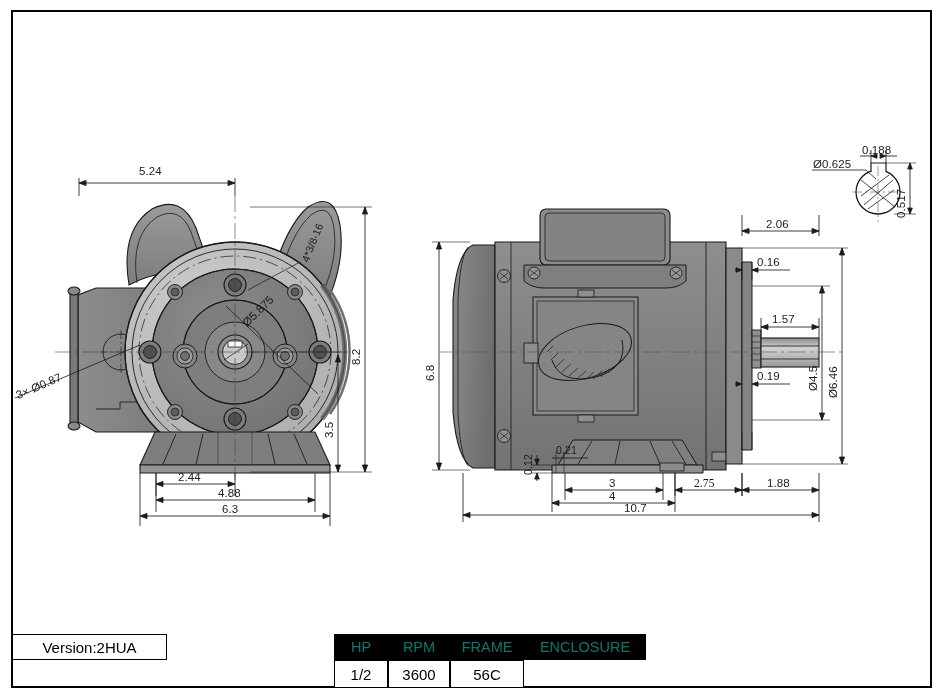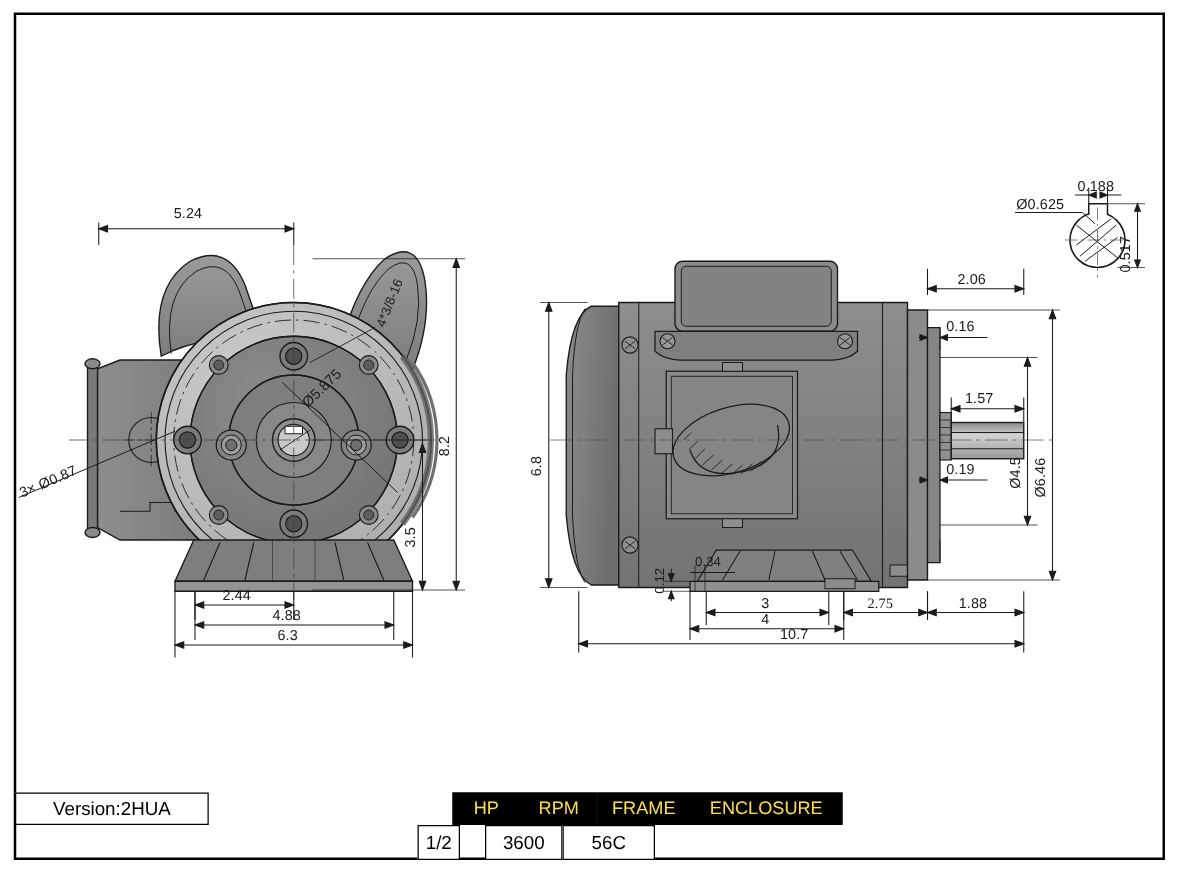--- a/index.html
+++ b/index.html
@@ -13,21 +13,21 @@
          border:2px solid #000;box-sizing:border-box;}
 
   
   .lyr{position:absolute;left:0;top:0;width:943px;height:698px;
        pointer-events:none;overflow:visible;}
   .dimtxt{position:absolute;font-size:11.5px;color:#1b1b1b;white-space:nowrap;
           font-family:"Liberation Sans","DejaVu Sans",sans-serif;letter-spacing:.1px;}
   .dimtxt.v{transform-origin:0 0;}
   .tbcell{position:absolute;box-sizing:border-box;border:1.4px solid #000;background:#fff;
           display:flex;align-items:center;justify-content:center;text-align:center;}
-  .tbcell.black{background:#000;color:#fde047;border-color:#000;margin-left:28px;}
+  .tbcell.black{background:#000;color:#0f766e;border-color:#000;}
   .t15{font-size:15px;}
   .t14{font-size:14.5px;}
   .t7{font-size:7.4px;line-height:9.4px;padding:0 3px;}
   .pn{position:absolute;box-sizing:border-box;border:2.2px solid #000;background:#fff;
       display:flex;align-items:center;justify-content:center;}
   .pn span{font-size:33px;letter-spacing:.3px;}
 </style>
 </head>
 <body>
 
@@ -339,21 +339,21 @@
   </svg>
 
   <span class="dimtxt v" style="left:438px;top:368px;transform:rotate(-90deg) translate(-13px,-14px);">6.8</span>
   <span class="dimtxt" style="left:766px;top:218px;">2.06</span>
   <span class="dimtxt" style="left:757px;top:256px;">0.16</span>
   <span class="dimtxt" style="left:772px;top:313px;">1.57</span>
   <span class="dimtxt" style="left:757px;top:370px;">0.19</span>
   <span class="dimtxt v" style="left:821px;top:378px;transform:rotate(-90deg) translate(-13px,-14px);">Ø4.5</span>
   <span class="dimtxt v" style="left:841px;top:385px;transform:rotate(-90deg) translate(-13px,-14px);">Ø6.46</span>
   <span class="dimtxt v" style="left:536px;top:462px;transform:rotate(-90deg) translate(-13px,-14px);font-size:10.5px;">0.12</span>
-  <span class="dimtxt" style="left:556px;top:444px;font-size:10.5px;">0.34</span>
+  <span class="dimtxt" style="left:556px;top:444px;font-size:10.5px;">0.21</span>
   <span class="dimtxt" style="left:609px;top:477px;">3</span>
   <span class="dimtxt" style="left:609px;top:490px;">4</span>
   <span class="dimtxt" style="left:694px;top:477px;font-family:Liberation Serif, serif;">2.75</span>
   <span class="dimtxt" style="left:767px;top:477px;">1.88</span>
   <span class="dimtxt" style="left:624px;top:502px;">10.7</span>
 
   <svg class="lyr" viewBox="0 0 943 698">
     <g stroke="#1b1b1b" stroke-width="1.1" fill="none">
 
       <circle cx="878" cy="192" r="22" fill="#fff" stroke-width="1.3"></circle>
@@ -388,18 +388,18 @@
   <span class="dimtxt" style="left:862px;top:144px;">0.188</span>
   <span class="dimtxt v" style="left:909px;top:205px;transform:rotate(-90deg) translate(-13px,-14px);">0.517</span>
 
   <div class="tbcell t15" style="left:12px;top:634px;width:155px;height:26px;">Version:2HUA</div>
 
   <div class="tbcell black t14" style="left:334px;top:634px;width:54px;height:26px;">HP</div>
   <div class="tbcell black t14" style="left:388px;top:634px;width:62px;height:26px;">RPM</div>
   <div class="tbcell black t14" style="left:450px;top:634px;width:74px;height:26px;">FRAME</div>
   <div class="tbcell black t14" style="left:524px;top:634px;width:122px;height:26px;">ENCLOSURE</div>
 
-  <div class="tbcell t15" style="left:334px;top:660px;width:34px;height:28px;">1/2</div>
+  <div class="tbcell t15" style="left:334px;top:660px;width:54px;height:28px;">1/2</div>
   <div class="tbcell t15" style="left:388px;top:660px;width:62px;height:28px;">3600</div>
   <div class="tbcell t15" style="left:450px;top:660px;width:74px;height:28px;">56C</div>
 
 
 </div>
 
 </body></html>

